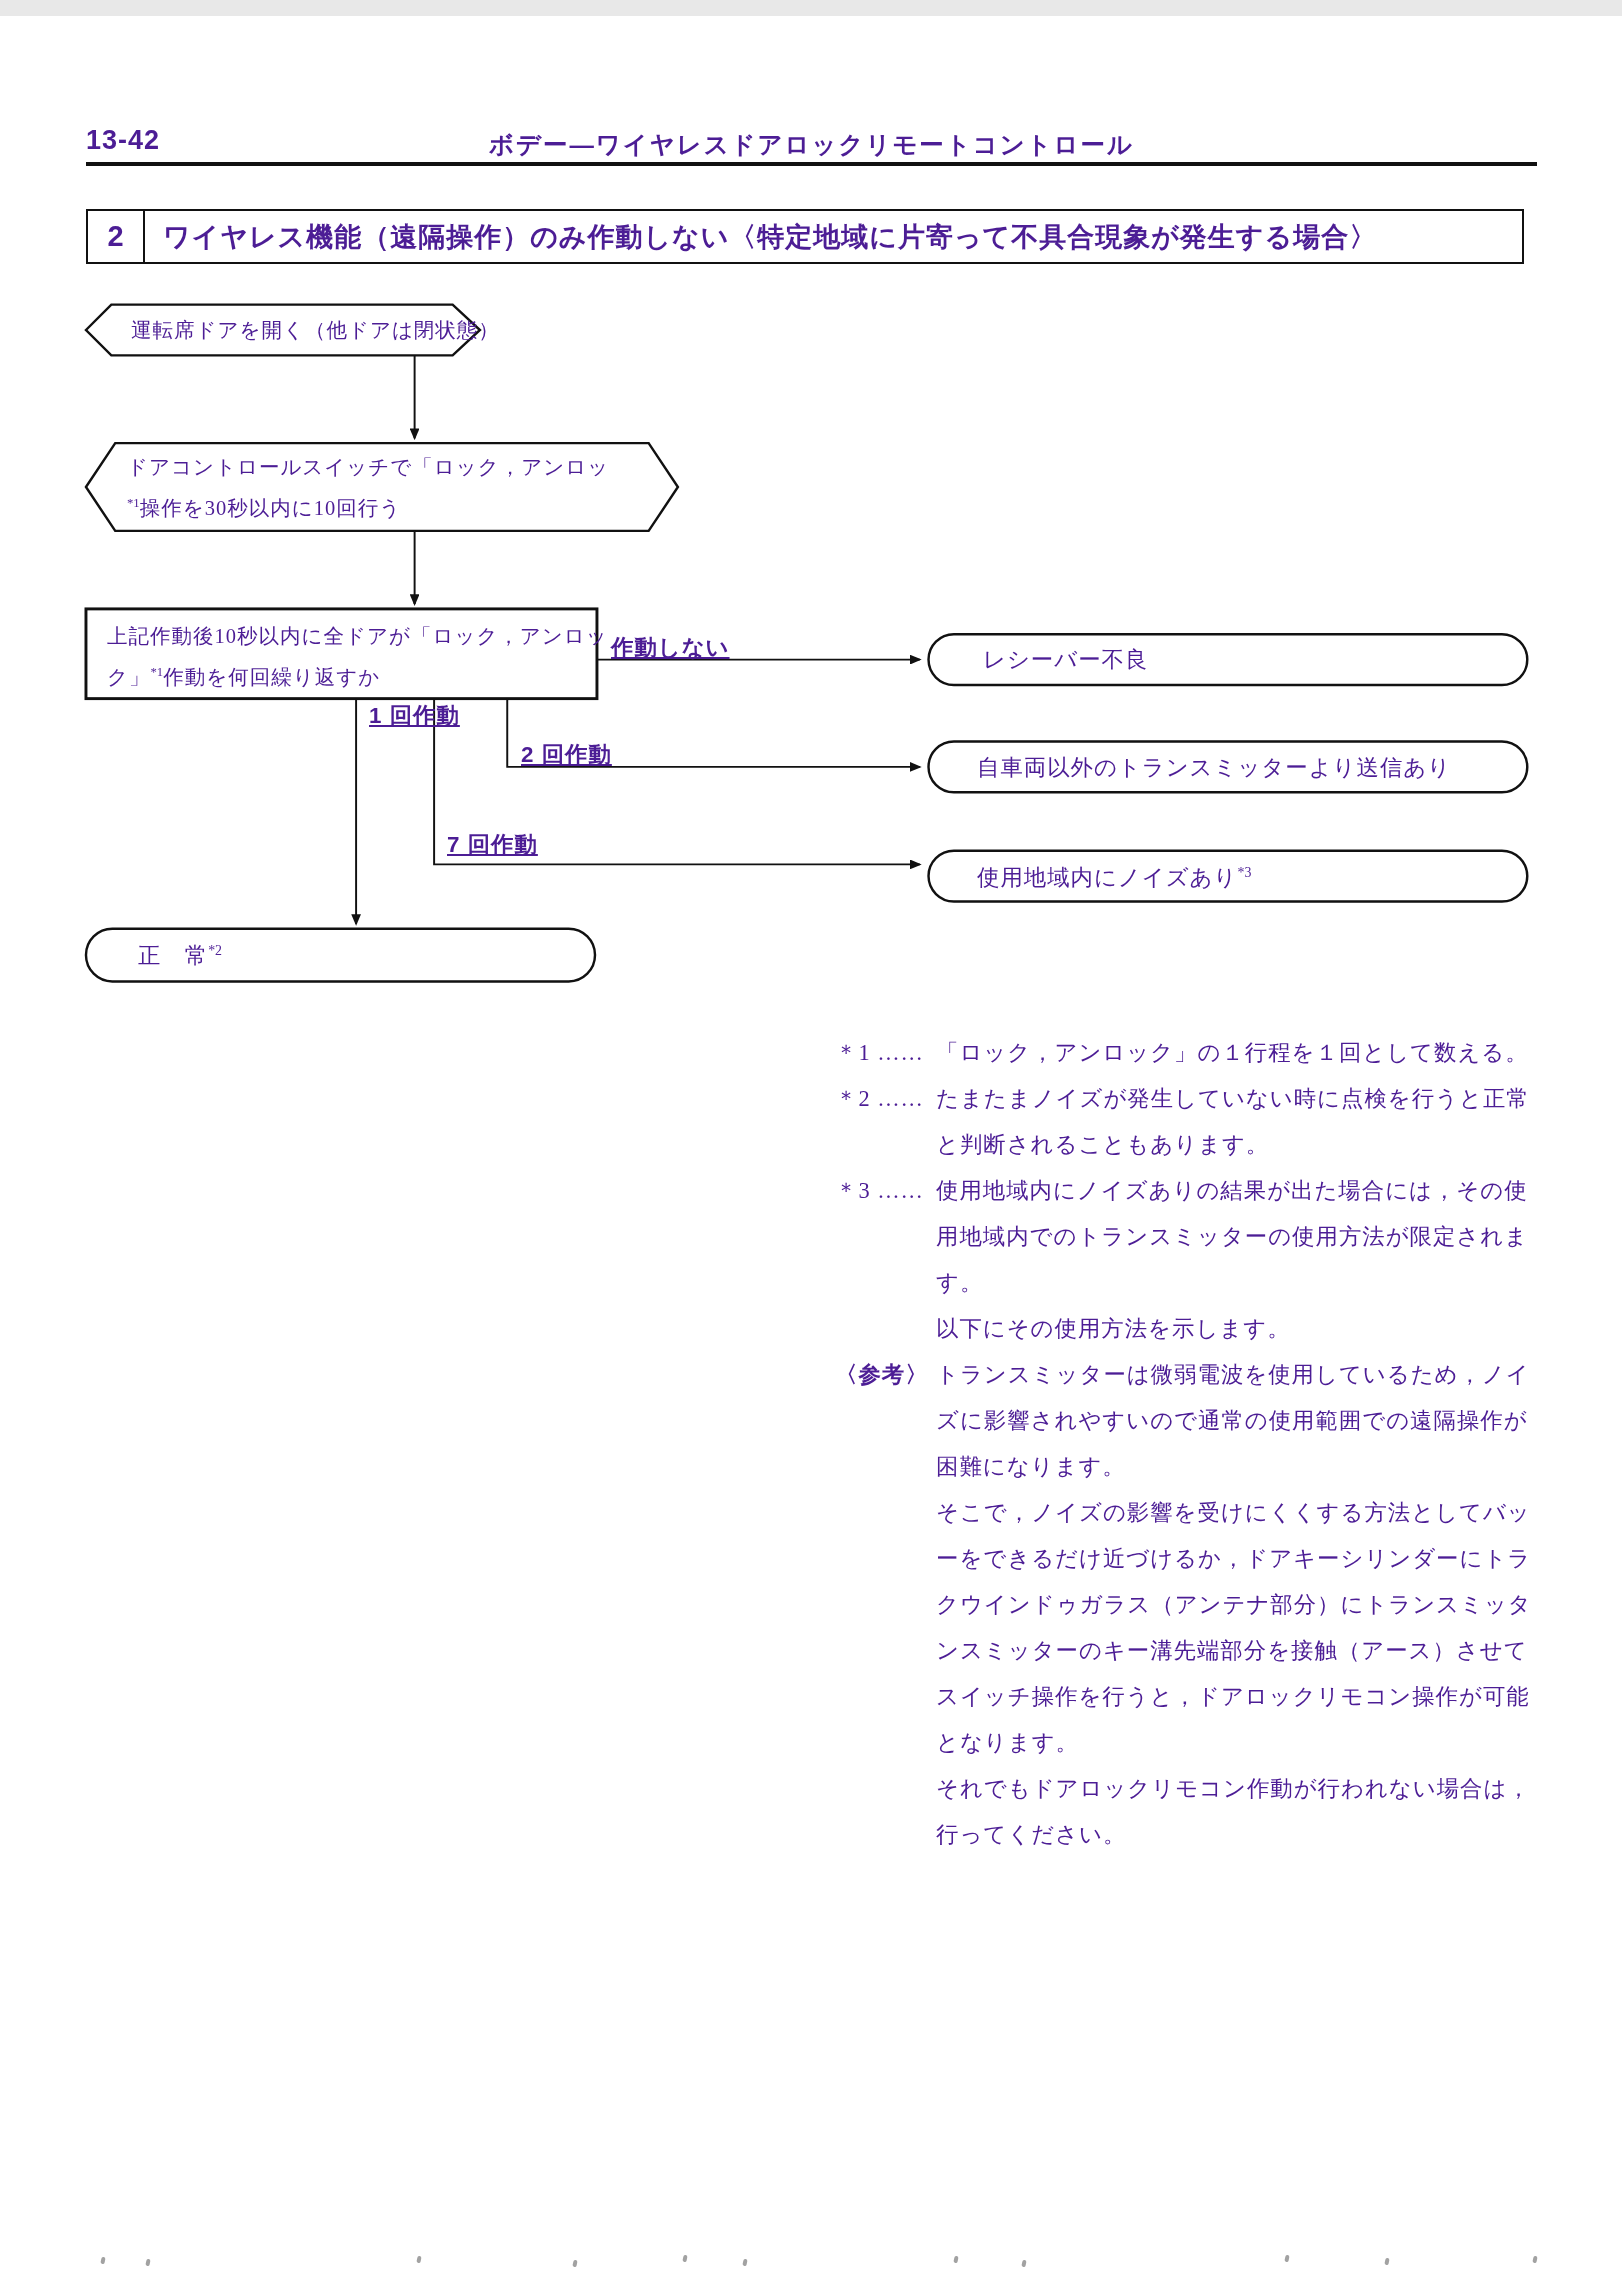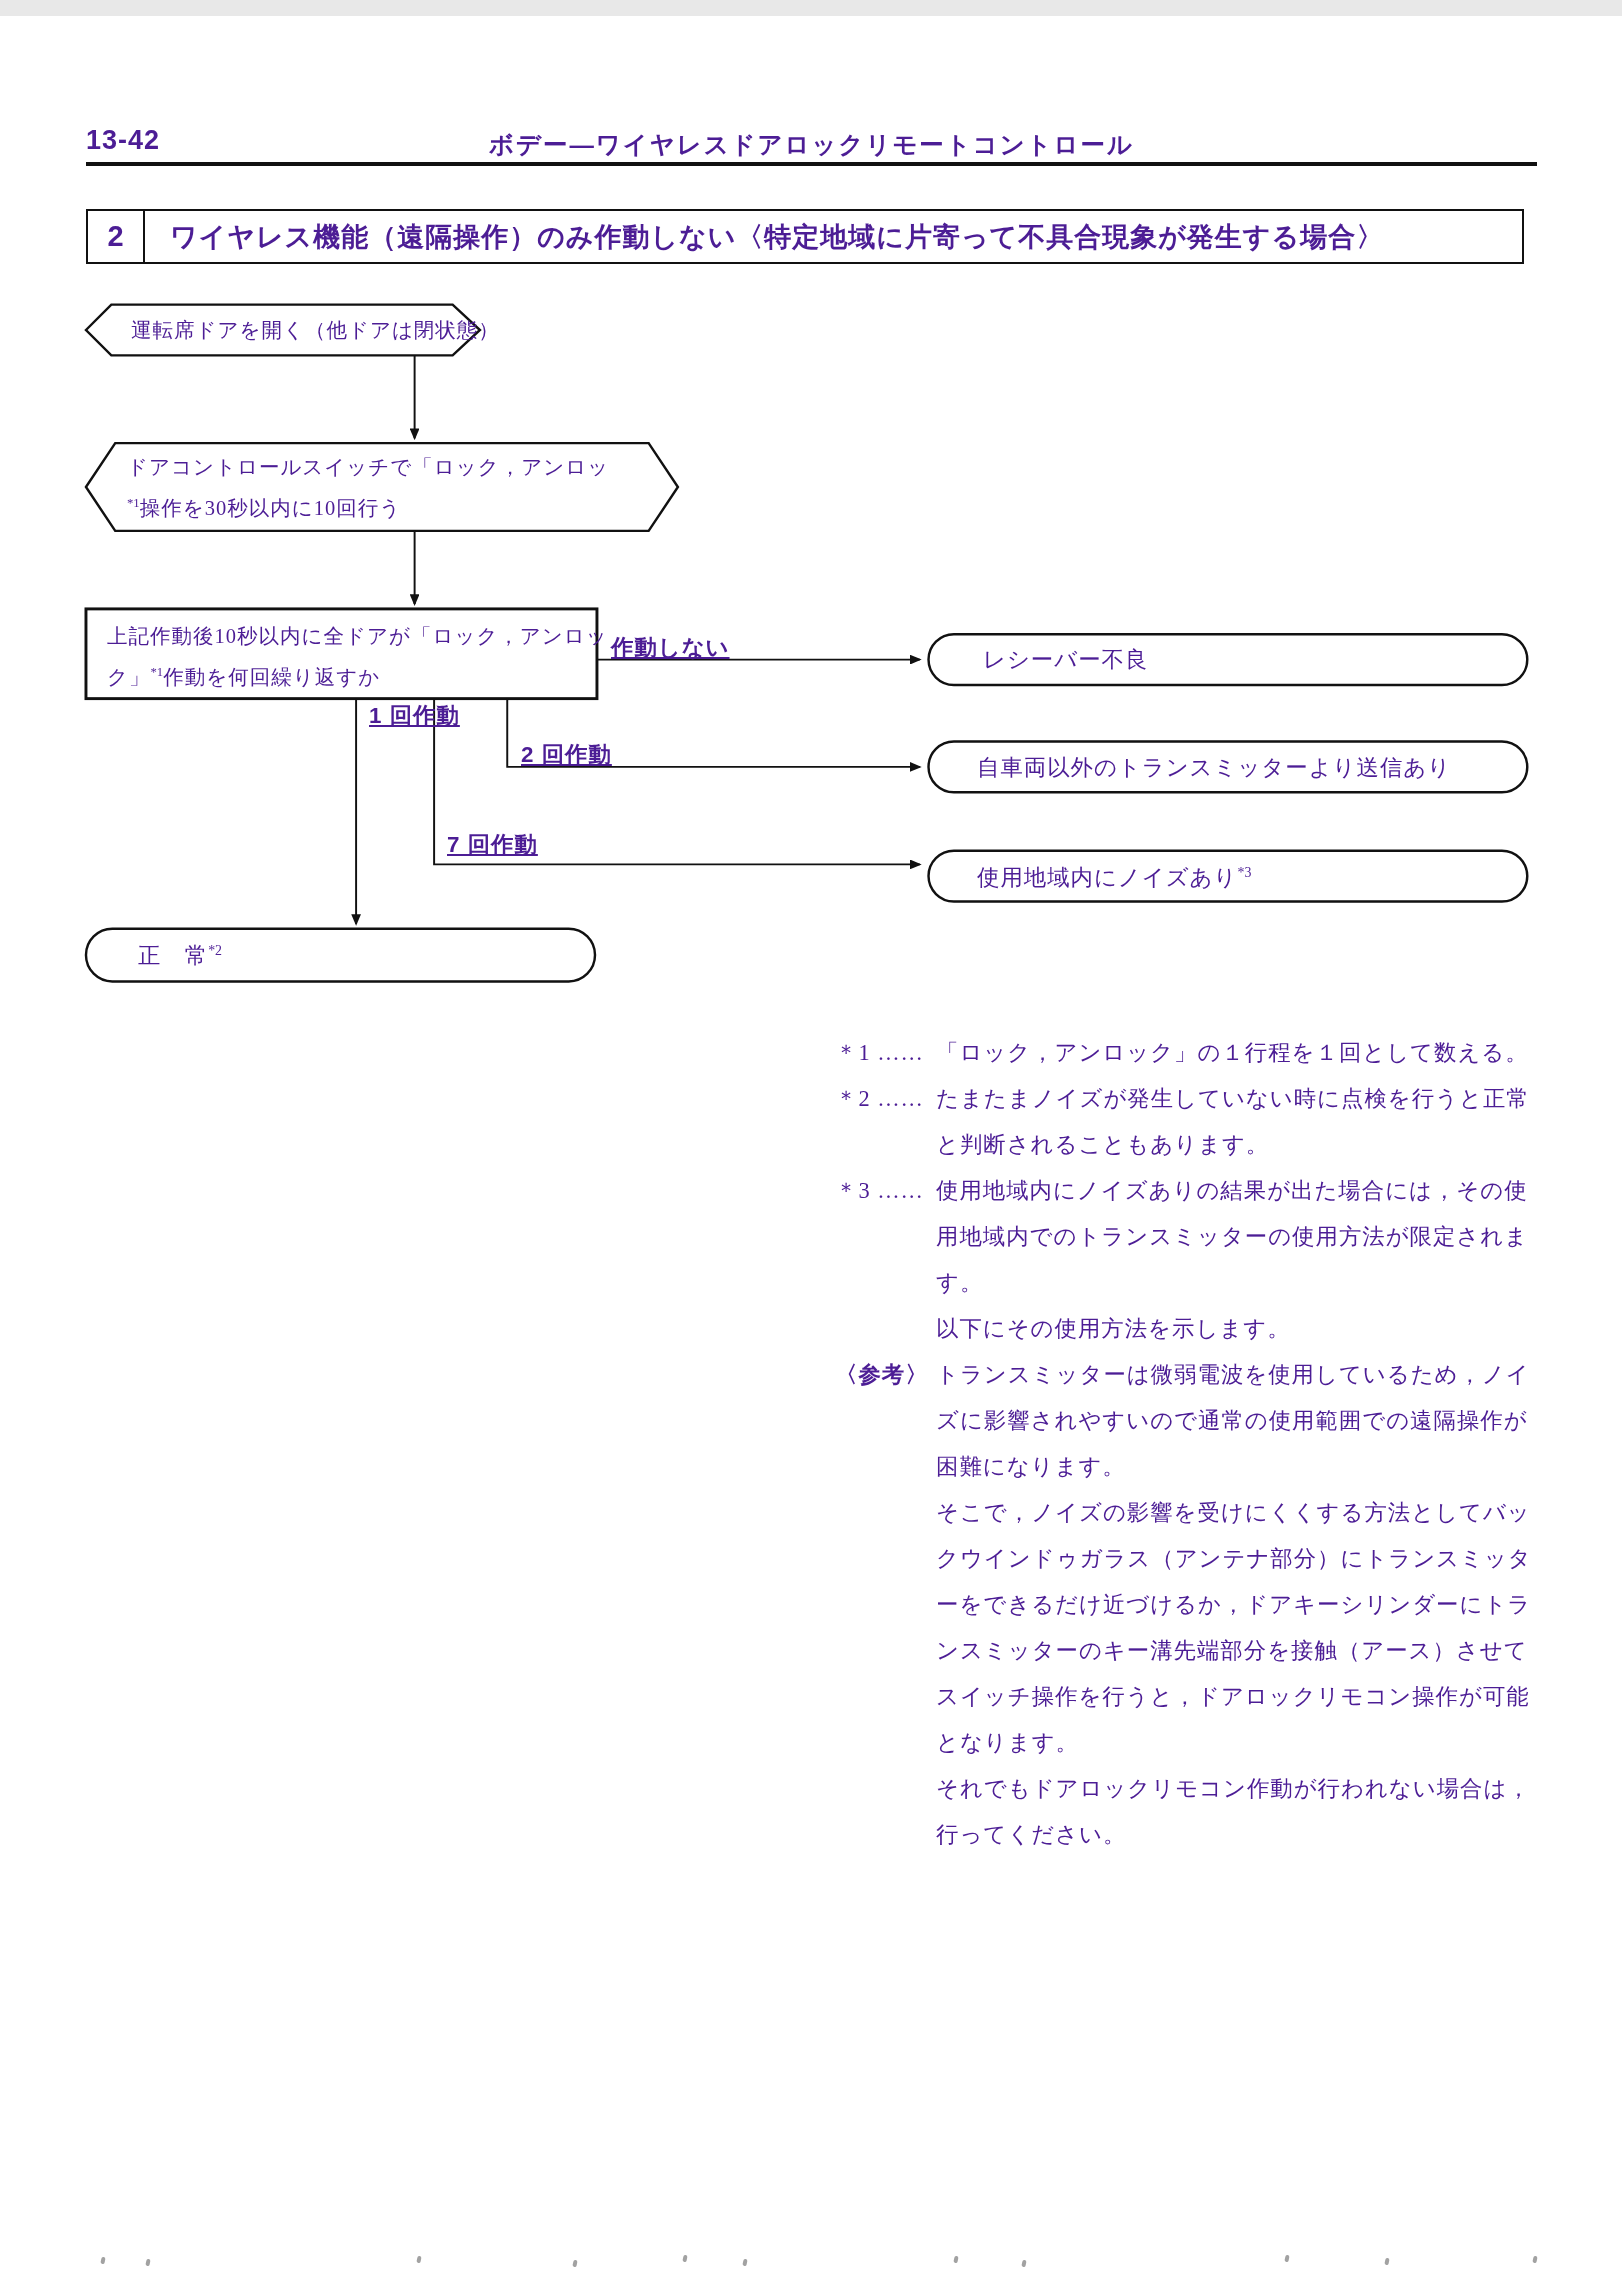--- a/index.html
+++ b/index.html
@@ -14,21 +14,21 @@
   }
   .abs{position:absolute;white-space:nowrap;}
   
   .page-num{left:86px;top:109px;font-family:"Liberation Sans","DejaVu Sans",sans-serif;font-weight:bold;font-size:27px;letter-spacing:1px;}
   .header-title{left:0;right:0;top:113px;text-align:center;font-family:"Liberation Sans","DejaVu Sans",sans-serif;font-weight:bold;font-size:24.4px;letter-spacing:2px;}
   .header-rule{left:86px;top:146px;width:1451px;height:3.9px;background:#111;}
   
   .section-bar{left:86px;top:193px;width:1434px;height:51px;border:2.9px solid #111;display:flex;align-items:center;background:#fff;}
   .section-num{width:55px;height:100%;flex:none;border-right:2px solid #111;display:flex;align-items:center;justify-content:center;
     font-family:"Liberation Sans","DejaVu Sans",sans-serif;font-weight:bold;font-size:29px;}
-  .section-title{padding-left:25px;font-family:"Liberation Sans","DejaVu Sans",sans-serif;font-weight:bold;font-size:27px;letter-spacing:1px;}
+  .section-title{padding-left:18px;font-family:"Liberation Sans","DejaVu Sans",sans-serif;font-weight:bold;font-size:27px;letter-spacing:1px;}
   
   .flow-svg{left:0;top:0;width:1623px;height:2278px;}
   
   .bt{font-size:20.5px;letter-spacing:1px;}
   .lbl{font-family:"Liberation Sans","DejaVu Sans",sans-serif;font-weight:bold;font-size:22.4px;letter-spacing:1px;text-decoration:underline;}
   sup{font-size:0.62em;vertical-align:super;letter-spacing:0;}
   
   .notes{left:835px;top:1014px;width:722px;font-size:22.4px;letter-spacing:1px;}
   .note{display:flex;}
   .mk{width:101px;flex:none;}
@@ -117,22 +117,22 @@
       </div>
     </div>
 
     <div class="note">
       <div class="mk nline" style="font-family:'Liberation Sans','DejaVu Sans',sans-serif;font-weight:bold">〈参考〉</div>
       <div>
         <div class="nline">トランスミッターは微弱電波を使用しているため，ノイ</div>
         <div class="nline">ズに影響されやすいので通常の使用範囲での遠隔操作が</div>
         <div class="nline">困難になります。</div>
         <div class="nline">そこで，ノイズの影響を受けにくくする方法としてバッ</div>
+        <div class="nline">ーをできるだけ近づけるか，ドアキーシリンダーにトラ</div>
         <div class="nline">クウインドゥガラス（アンテナ部分）にトランスミッタ</div>
-        <div class="nline">ーをできるだけ近づけるか，ドアキーシリンダーにトラ</div>
         <div class="nline">ンスミッターのキー溝先端部分を接触（アース）させて</div>
         <div class="nline">スイッチ操作を行うと，ドアロックリモコン操作が可能</div>
         <div class="nline">となります。</div>
         <div class="nline">それでもドアロックリモコン作動が行われない場合は，</div>
         <div class="nline">行ってください。</div>
       </div>
     </div>
 
   </div>
 

